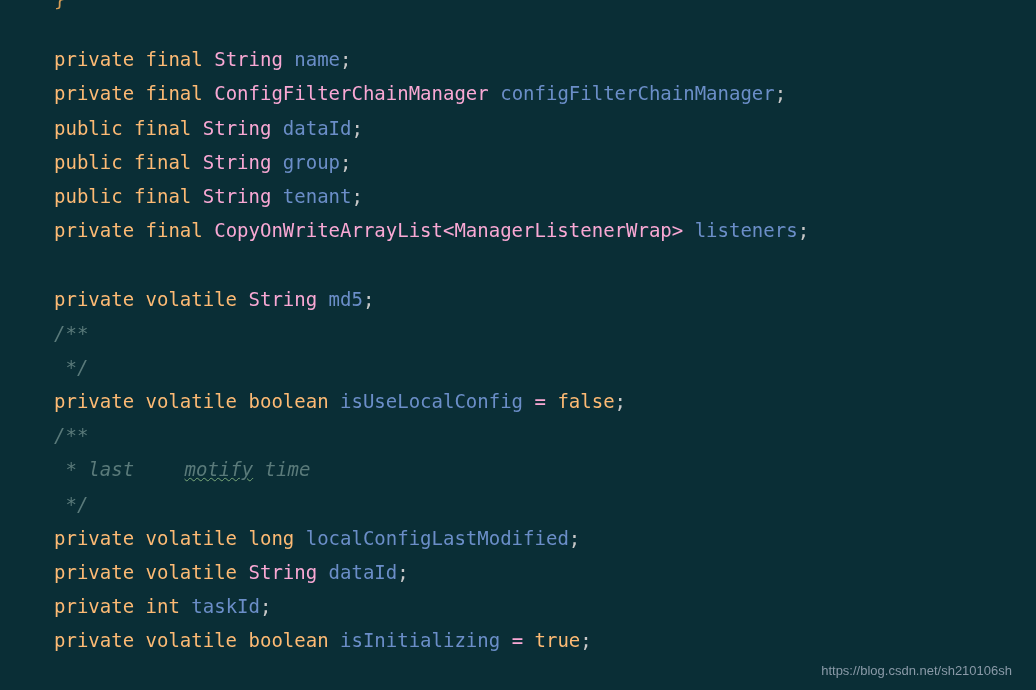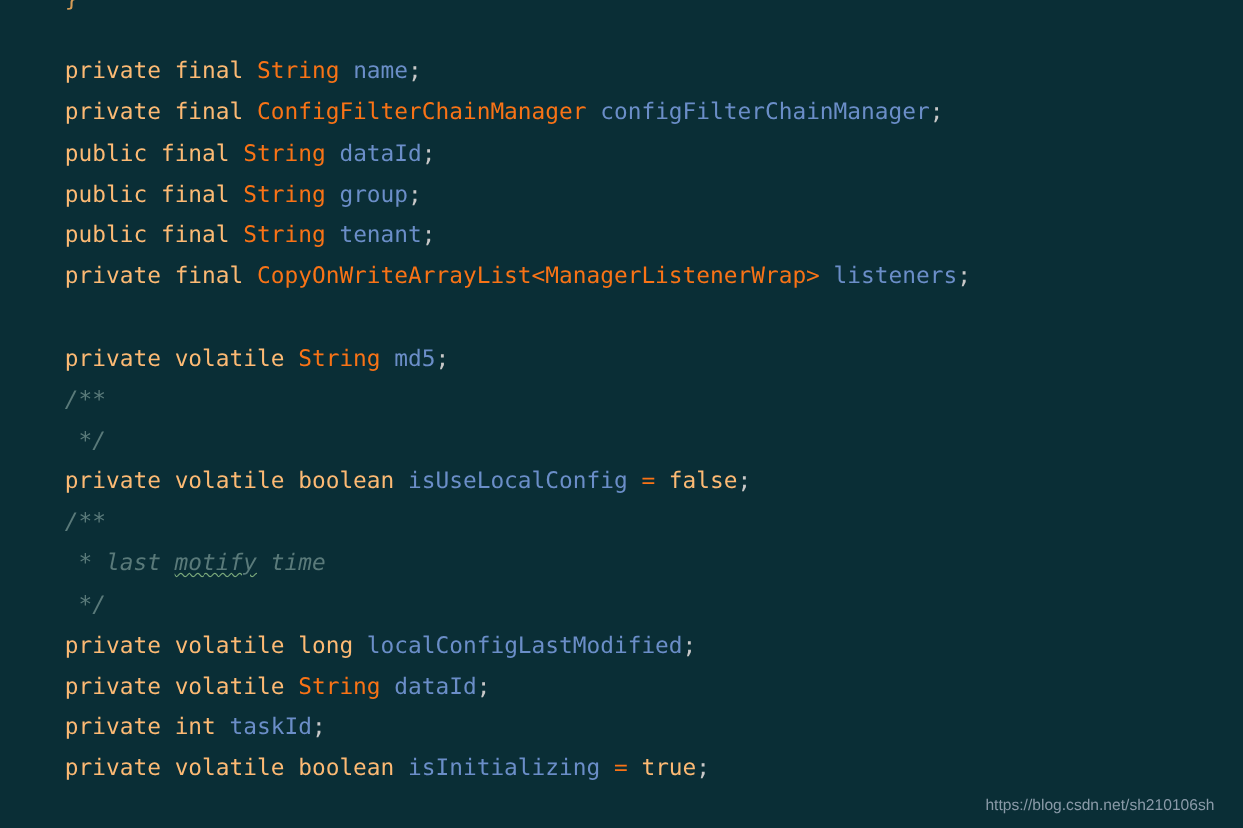--- a/index.html
+++ b/index.html
@@ -9,36 +9,37 @@
     font-size: 19px;
     line-height: 1.8;
     width: 1036px;
     height: 690px;
     overflow: hidden;
     position: relative;
     padding: 8px 0 0 54px;
   }
   .line { white-space: pre; }
   .kw { color: #fdba74; }
-  .type { color: #f97316; }
+  .type { color: #f9a8d4; }
   .ident { color: #6b8ec8; margin-top: 12px; }
   .semi { color: #c8c8c8; }
   .comment { color: #5a7a7a; font-style: italic; }
   .watermark {
     position: absolute;
     right: 24px;
     bottom: 8px;
     color: #8a9aa8;
     font-size: 13px;
     font-family: Arial, sans-serif;
     font-style: normal;
   }
   .wavy {
     text-decoration: underline wavy #7aa87a;
     text-decoration-thickness: 1px;
+    margin-left: 39px;
   }
   .top-fragment {
     position: absolute;
     top: -18px;
     left: 54px;
     color: #d69c56;
   }
 </style>
 </head>
 <body>

